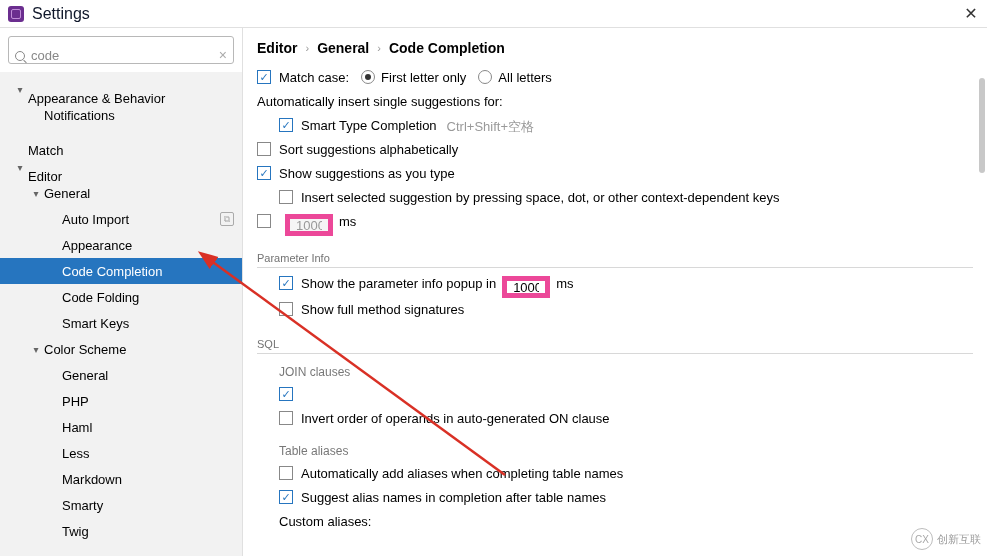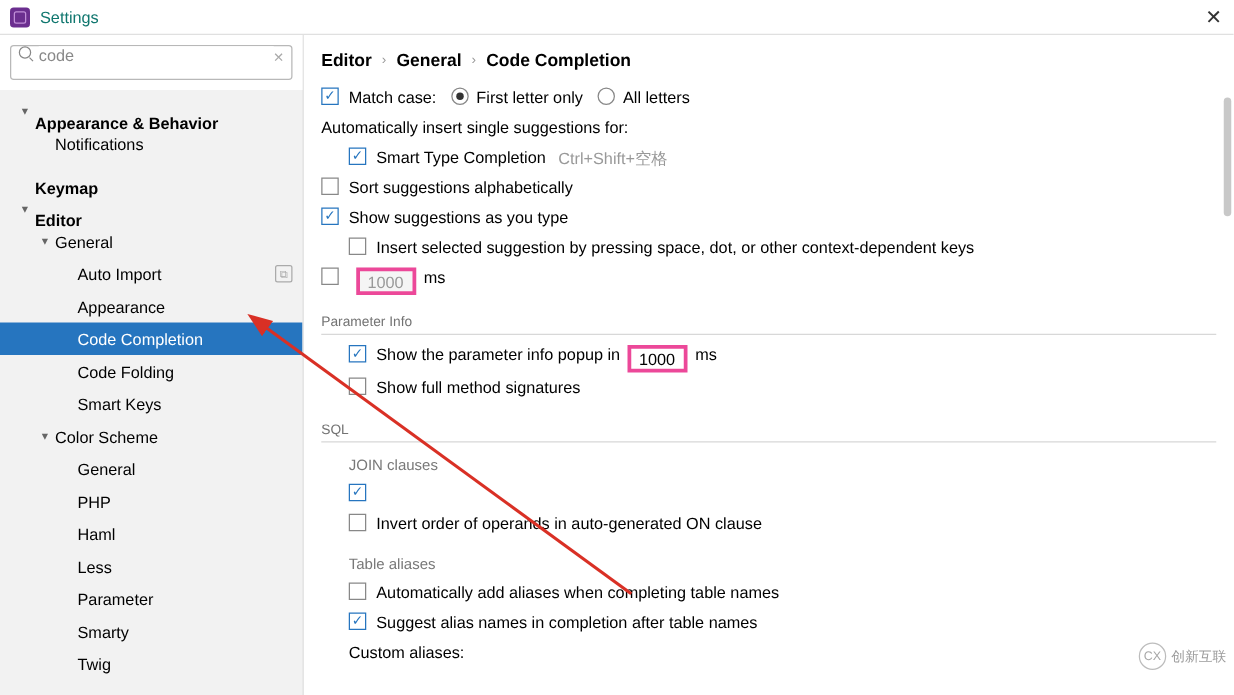--- a/index.html
+++ b/index.html
@@ -27,21 +27,21 @@
     margin-right: 8px;
     position: relative;
   }
   .app-icon::after {
     content: "";
     position: absolute;
     top: 3px; left: 3px; right: 3px; bottom: 3px;
     border: 1px solid #c18ed8;
     border-radius: 2px;
   }
-  .title-text { font-size: 13px; color: #0f766e; }
+  .title-text { font-size: 16px; color: #0f172a; }
   .close-x {
     margin-left: auto;
     width: 16px; height: 16px;
     display: flex; align-items: center; justify-content: center;
     cursor: pointer;
     font-size: 16px;
     color: #333;
   }
   .main {
     display: flex;
@@ -53,21 +53,21 @@
     display: flex;
     flex-direction: column;
     background: #f2f2f2;
   }
   .search-wrap {
     padding: 8px;
     background: #fff;
   }
   .search-box {
     display: flex;
-    align-items: flex-start;
+    align-items: flex-end;
     border: 1px solid #b8b8b8;
     border-radius: 3px;
     height: 28px;
     padding: 0 6px;
     background: #fff;
   }
   .search-icon {
     width: 12px; height: 12px;
     margin-right: 4px;
     position: relative;
@@ -120,21 +120,21 @@
     width: 16px;
     display: inline-flex;
     justify-content: center;
     color: #666;
     font-size: 10px;
   }
   .lvl0 { padding-left: 12px; }
   .lvl1 { padding-left: 28px; }
   .lvl2 { padding-left: 44px; }
   .lvl3 { padding-left: 62px; }
-  .bold { font-weight: bold; margin-top: 19px; }
+  .bold { font-weight: normal; margin-top: 19px; }
   .badge-icon {
     margin-left: auto;
     width: 14px; height: 14px;
     border: 1px solid #aaa;
     border-radius: 2px;
     font-size: 9px;
     display: flex; align-items: center; justify-content: center;
     color: #aaa;
   }
   .content {
@@ -199,21 +199,21 @@
     content: "";
     width: 6px; height: 6px;
     background: #333;
     border-radius: 50%;
   }
   .indent1 { padding-left: 22px; }
   .hint { color: #999; margin-left: 10px; }
   .num-input {
     width: 48px;
     height: 22px;
-    border: 3px solid #ec4899;
+    border: 5px solid #ec4899;
     margin: 0 6px;
     padding: 0 6px;
     font-size: 13px;
     text-align: left;
   }
   .num-input:disabled {
     background: #f5f5f5;
     color: #999;
   }
   .section-title {
@@ -242,21 +242,21 @@
   }
   .arrow-svg {
     position: absolute;
     top: 0; left: 0;
     pointer-events: none;
     z-index: 10;
   }
   .watermark {
     position: absolute;
     right: 6px;
-    bottom: 20px;
+    bottom: 6px;
     display: flex;
     align-items: center;
     gap: 4px;
     opacity: 0.65;
     font-size: 11px;
     color: #666;
   }
   .watermark .wm-icon {
     width: 22px; height: 22px;
     border: 1.5px solid #999;
@@ -285,21 +285,21 @@
     </div>
     <div class="tree">
       <div class="tree-item lvl0">
           <span class="chev">▾</span>
           <span class="bold">Appearance &amp; Behavior</span>
         </div>
       <div class="tree-item lvl2">
           <span>Notifications</span>
         </div>
       <div class="tree-item lvl1">
-          <span class="bold">Keymap</span>
+          <span class="bold">Match</span>
         </div>
       <div class="tree-item lvl0">
           <span class="chev">▾</span>
           <span class="bold">Editor</span>
         </div>
       <div class="tree-item lvl1">
           <span class="chev">▾</span>
           <span>General</span>
         </div>
       <div class="tree-item lvl3">
@@ -328,21 +328,21 @@
       <div class="tree-item lvl3">
           <span>PHP</span>
         </div>
       <div class="tree-item lvl3">
           <span>Haml</span>
         </div>
       <div class="tree-item lvl3">
           <span>Less</span>
         </div>
       <div class="tree-item lvl3">
-          <span>Parameter</span>
+          <span>Markdown</span>
         </div>
       <div class="tree-item lvl3">
           <span>Smarty</span>
         </div>
       <div class="tree-item lvl3">
           <span>Twig</span>
         </div>
     </div>
   </div>
 

